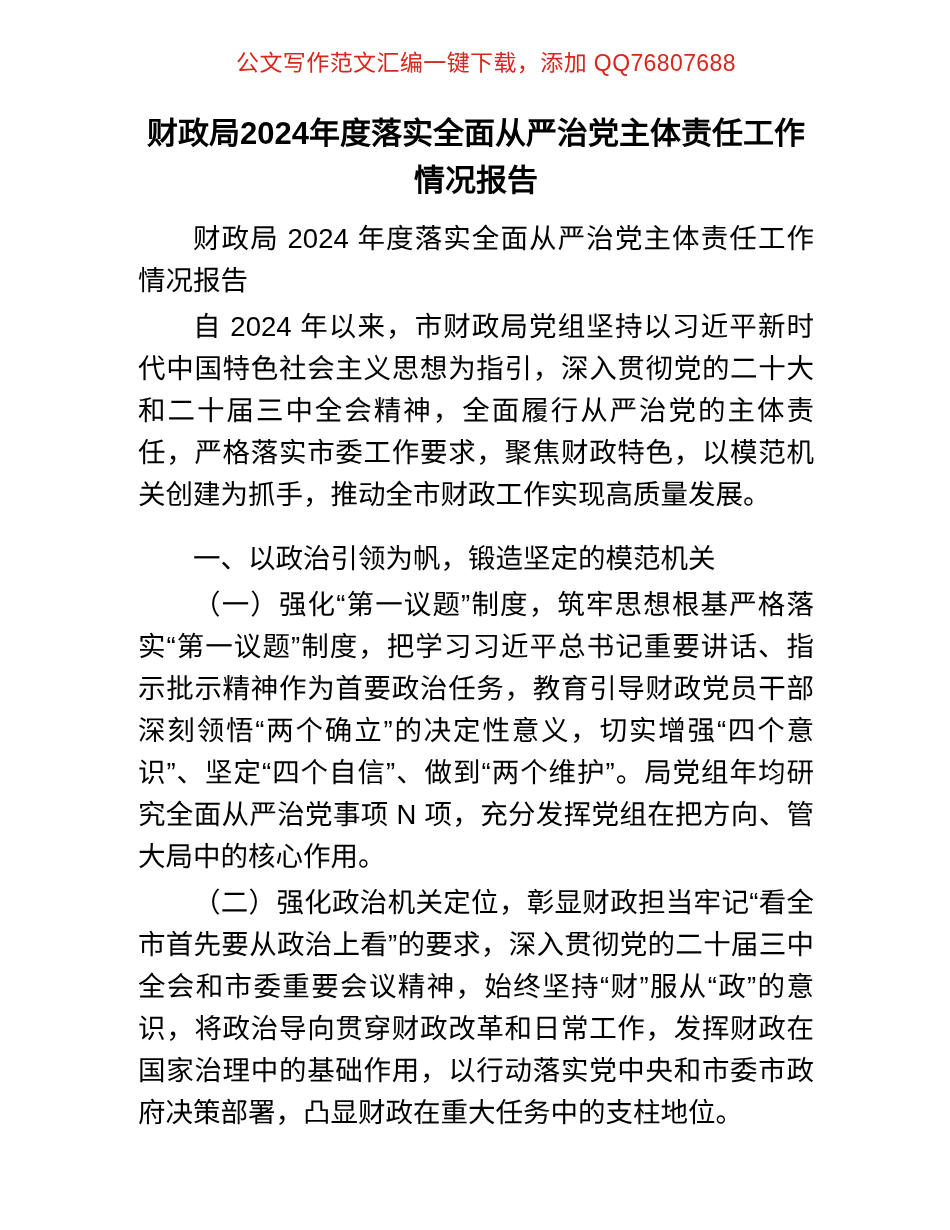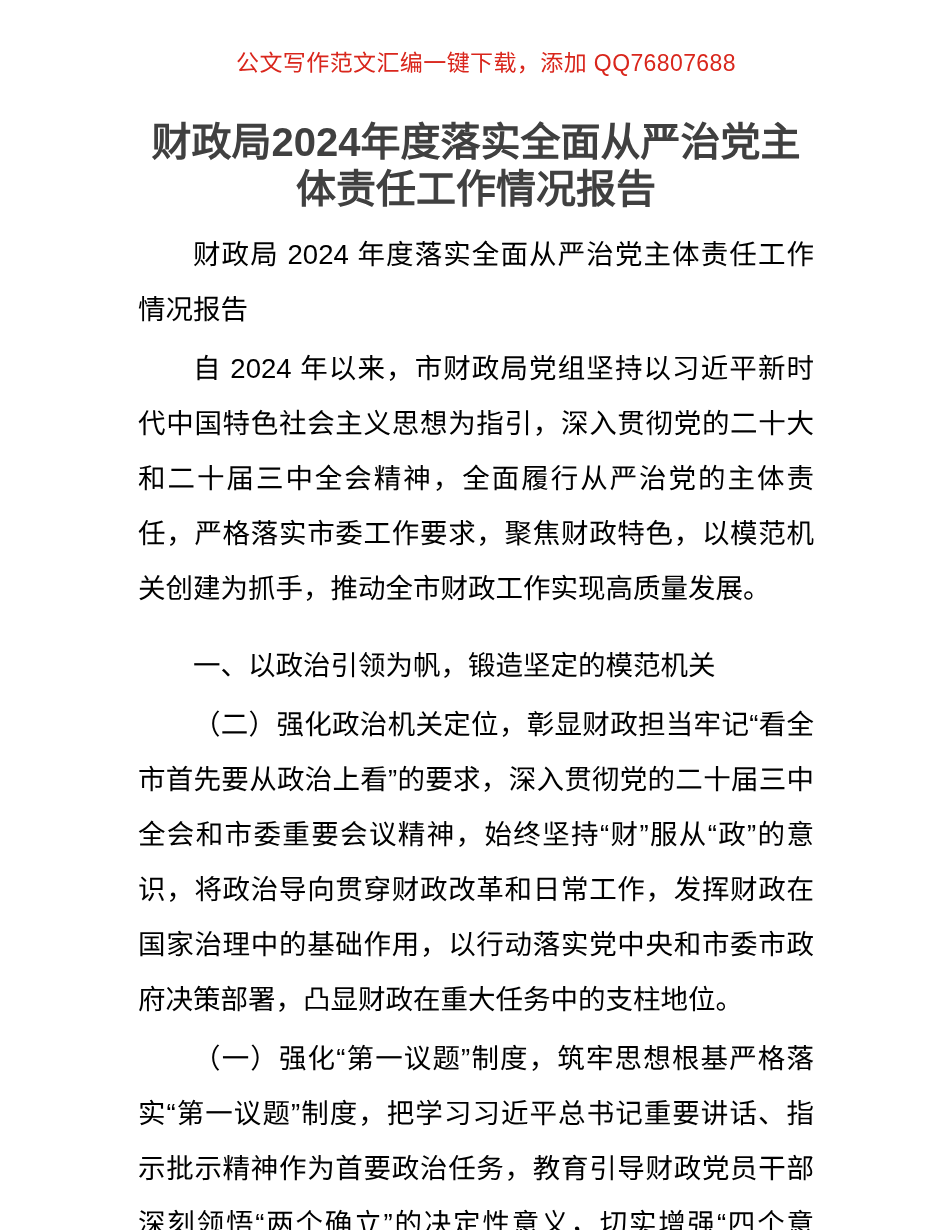--- a/index.html
+++ b/index.html
@@ -35,32 +35,32 @@
     white-space: nowrap;
     font-family: "Liberation Sans", "DejaVu Sans", sans-serif;
   }
   .doc-body {
     position: absolute;
     left: 138px;
     top: 110px;
     width: 676px;
   }
   .doc-title {
-    font-size: 40px;
+    font-size: 31px;
     font-weight: bold;
     line-height: 47px;
     text-align: center;
-    color: #404040;
-    margin: 9px 0 14px 0;
+    color: #000000;
+    margin: 0 0 14px 0;
     letter-spacing: 0px;
     font-family: "Liberation Sans", "DejaVu Sans", sans-serif;
   }
   .para {
     font-size: 27.5px;
-    line-height: 55px;
+    line-height: 42px;
     color: #000000;
     margin: 0 0 0 0;
     text-align: justify;
     text-justify: inter-ideograph;
     text-indent: 2em;
     font-family: "Liberation Sans", "DejaVu Sans", sans-serif;
     word-break: break-all;
   }
   .para.gap {
     margin-top: 4px;
@@ -81,19 +81,19 @@
   <div class="doc-body">
 
     <h1 class="doc-title">财政局2024年度落实全面从严治党主体责任工作情况报告</h1>
 
     <p class="para">财政局 2024 年度落实全面从严治党主体责任工作情况报告</p>
 
     <p class="para gap">自 2024 年以来，市财政局党组坚持以习近平新时代中国特色社会主义思想为指引，深入贯彻党的二十大和二十届三中全会精神，全面履行从严治党的主体责任，严格落实市委工作要求，聚焦财政特色，以模范机关创建为抓手，推动全市财政工作实现高质量发展。</p>
 
     <p class="para heading">一、以政治引领为帆，锻造坚定的模范机关</p>
 
+    <p class="para gap">（一）强化“第一议题”制度，筑牢思想根基严格落实“第一议题”制度，把学习习近平总书记重要讲话、指示批示精神作为首要政治任务，教育引导财政党员干部深刻领悟“两个确立”的决定性意义，切实增强“四个意识”、坚定“四个自信”、做到“两个维护”。局党组年均研究全面从严治党事项 N 项，充分发挥党组在把方向、管大局中的核心作用。</p>
+
     <p class="para gap">（二）强化政治机关定位，彰显财政担当牢记“看全市首先要从政治上看”的要求，深入贯彻党的二十届三中全会和市委重要会议精神，始终坚持“财”服从“政”的意识，将政治导向贯穿财政改革和日常工作，发挥财政在国家治理中的基础作用，以行动落实党中央和市委市政府决策部署，凸显财政在重大任务中的支柱地位。</p>
-
-    <p class="para gap">（一）强化“第一议题”制度，筑牢思想根基严格落实“第一议题”制度，把学习习近平总书记重要讲话、指示批示精神作为首要政治任务，教育引导财政党员干部深刻领悟“两个确立”的决定性意义，切实增强“四个意识”、坚定“四个自信”、做到“两个维护”。局党组年均研究全面从严治党事项 N 项，充分发挥党组在把方向、管大局中的核心作用。</p>
 
   </div>
 
 </div>
 
 </body></html>

